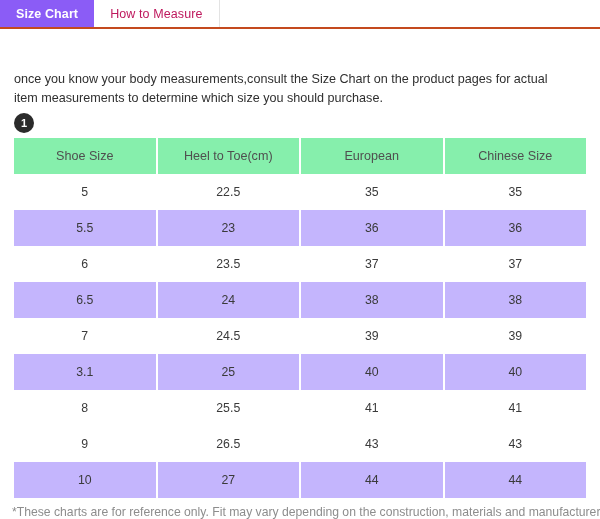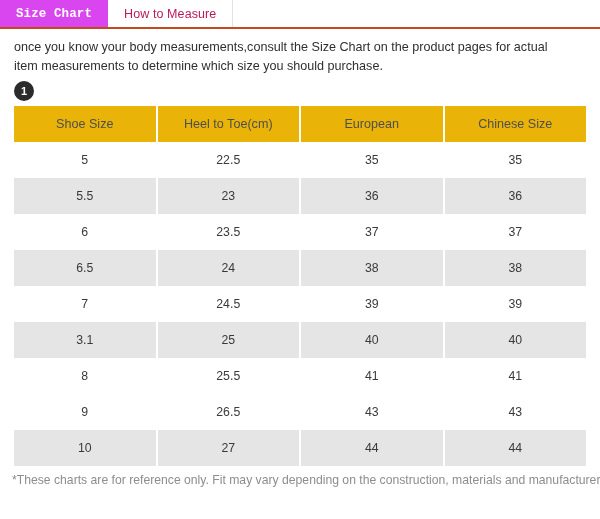--- a/index.html
+++ b/index.html
@@ -37,42 +37,42 @@
     justify-content: center;
     font-size: 12.5px;
     box-sizing: border-box;
     height: 27px;
     padding: 0 16px;
     white-space: nowrap;
     cursor: pointer;
     letter-spacing: .1px;
   }
   .tab.active {
-    background: #d946ef;
+    background: #8b5cf6;
     color: #ffffff;
     font-weight: 600;
     min-width: 92px;
-    font-family: Liberation Mono, monospace;
   }
   .tab.inactive {
     background: #ffffff;
     color: #be185d;
     border-right: 1px solid #e3e3e3;
     min-width: 120px;
   }
 
   
   .intro {
     padding: 9px 14px 0 14px;
   }
   .intro-text {
     font-size: 12.6px;
     line-height: 19px;
     color: #2f2f2f;
     max-width: 560px;
+    margin-top: 32px;
   }
   .badge {
     margin-top: 5px;
     width: 20px;
     height: 20px;
     border-radius: 50%;
     background: #2b2b2b;
     color: #ffffff;
     font-size: 11px;
     font-weight: 700;
@@ -97,29 +97,29 @@
     height: 36px;
     text-align: center;
     vertical-align: middle;
     font-weight: normal;
     font-size: 12.3px;
     color: #3a3a3a;
     padding: 0;
     border: none;
   }
   table.sizechart thead th {
-    background: #eab308;
+    background: #86efac;
     color: #4f4f4f;
     font-size: 12.6px;
   }
   table.sizechart tbody tr.odd td {
     background: #ffffff;
   }
   table.sizechart tbody tr.even td {
-    background: #e5e5e5;
+    background: #c4b5fd;
   }
 
   
   .footnote {
     padding: 6px 12px 0 12px;
     font-size: 12.2px;
     color: #8d8d8d;
     line-height: 16px;
     white-space: nowrap;
   }

